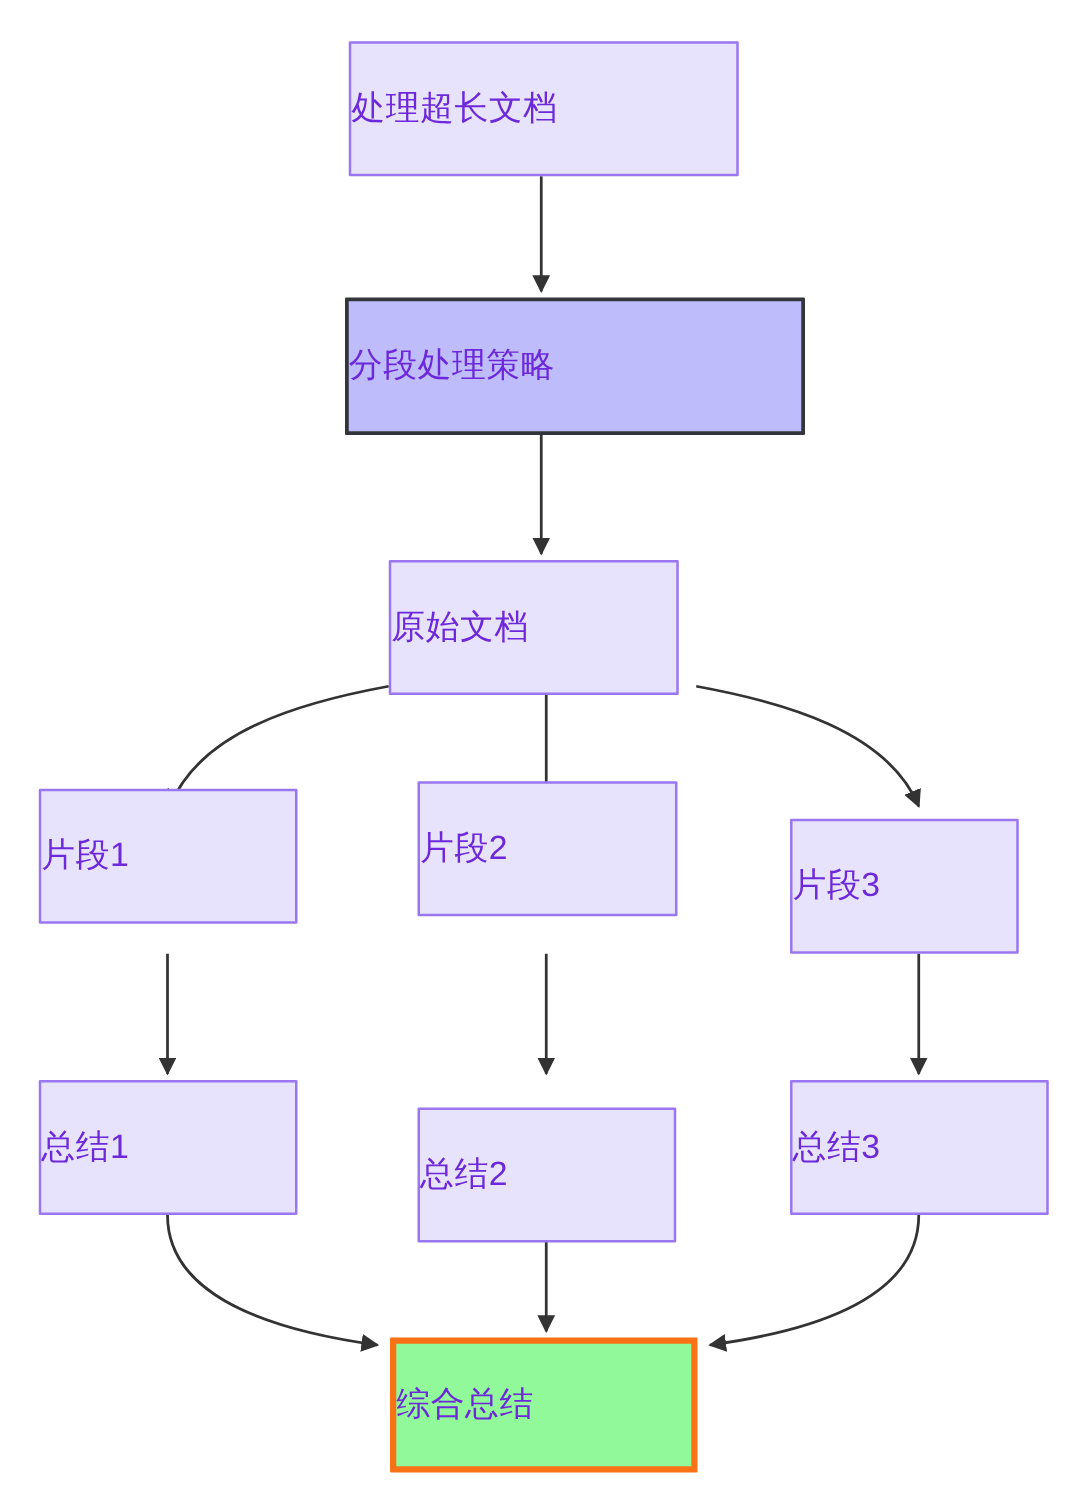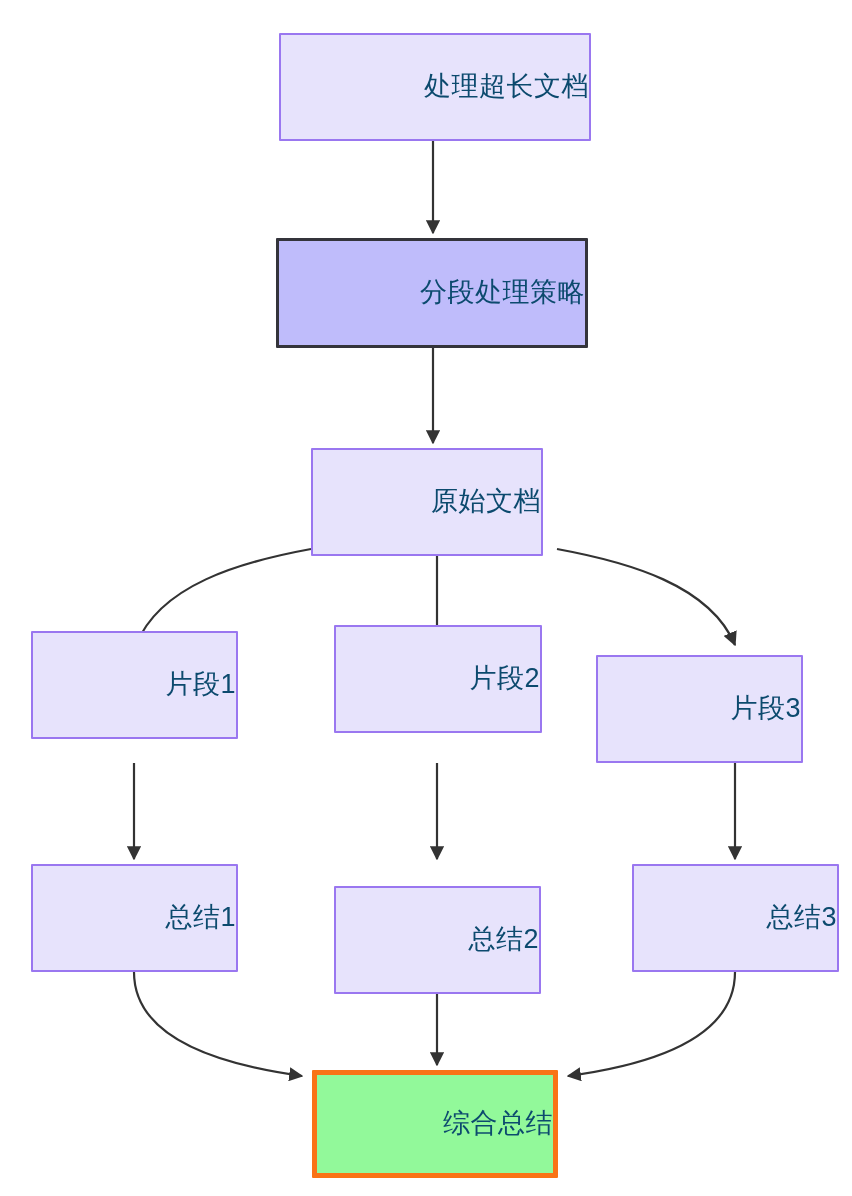--- a/index.html
+++ b/index.html
@@ -23,23 +23,23 @@
     top: 0;
     width: 852px;
     height: 1196px;
     pointer-events: none;
   }
   .node {
     position: absolute;
     box-sizing: border-box;
     display: flex;
     align-items: center;
-    justify-content: flex-end;
+    justify-content: flex-start;
     text-align: center;
-    color: #0c4a6e;
+    color: #6d28d9;
     font-size: 27px;
     line-height: 1.25;
     letter-spacing: 0.5px;
     white-space: nowrap;
   }
   .node-default {
     background: #E7E3FC;
     border: 2px solid #9A77F0;
     border-radius: 1px;
   }
@@ -77,37 +77,37 @@
       <path d="M 134 972 C 134 1030 200 1062 302 1076"></path>
       <path d="M 437 972 L 437 1065"></path>
       <path d="M 735 972 C 735 1030 672 1062 568 1076"></path>
     </g>
   </svg>
 
   <div class="node node-default" style="left:279px; top:33px; width:312px; height:108px;">
     <span>处理超长文档</span>
   </div>
 
-  <div class="node node-strategy" style="left:276px; top:238px; width:312px; height:110px;padding-left:14px;">
+  <div class="node node-strategy" style="left:276px; top:238px; width:368px; height:110px;">
     <span>分段处理策略</span>
   </div>
 
   <div class="node node-default" style="left:311px; top:448px; width:232px; height:108px;">
     <span>原始文档</span>
   </div>
 
   <div class="node node-default" style="left:31px; top:631px; width:207px; height:108px;">
     <span>片段1</span>
   </div>
 
   <div class="node node-default" style="left:334px; top:625px; width:208px; height:108px;">
     <span>片段2</span>
   </div>
 
-  <div class="node node-default" style="left:596px; top:655px; width:207px; height:108px;padding-left:18px;">
+  <div class="node node-default" style="left:632px; top:655px; width:183px; height:108px;">
     <span>片段3</span>
   </div>
 
   <div class="node node-default" style="left:31px; top:864px; width:207px; height:108px;">
     <span>总结1</span>
   </div>
 
   <div class="node node-default" style="left:334px; top:864px; width:207px; height:108px;margin-top:22px;">
     <span>总结2</span>
   </div>

